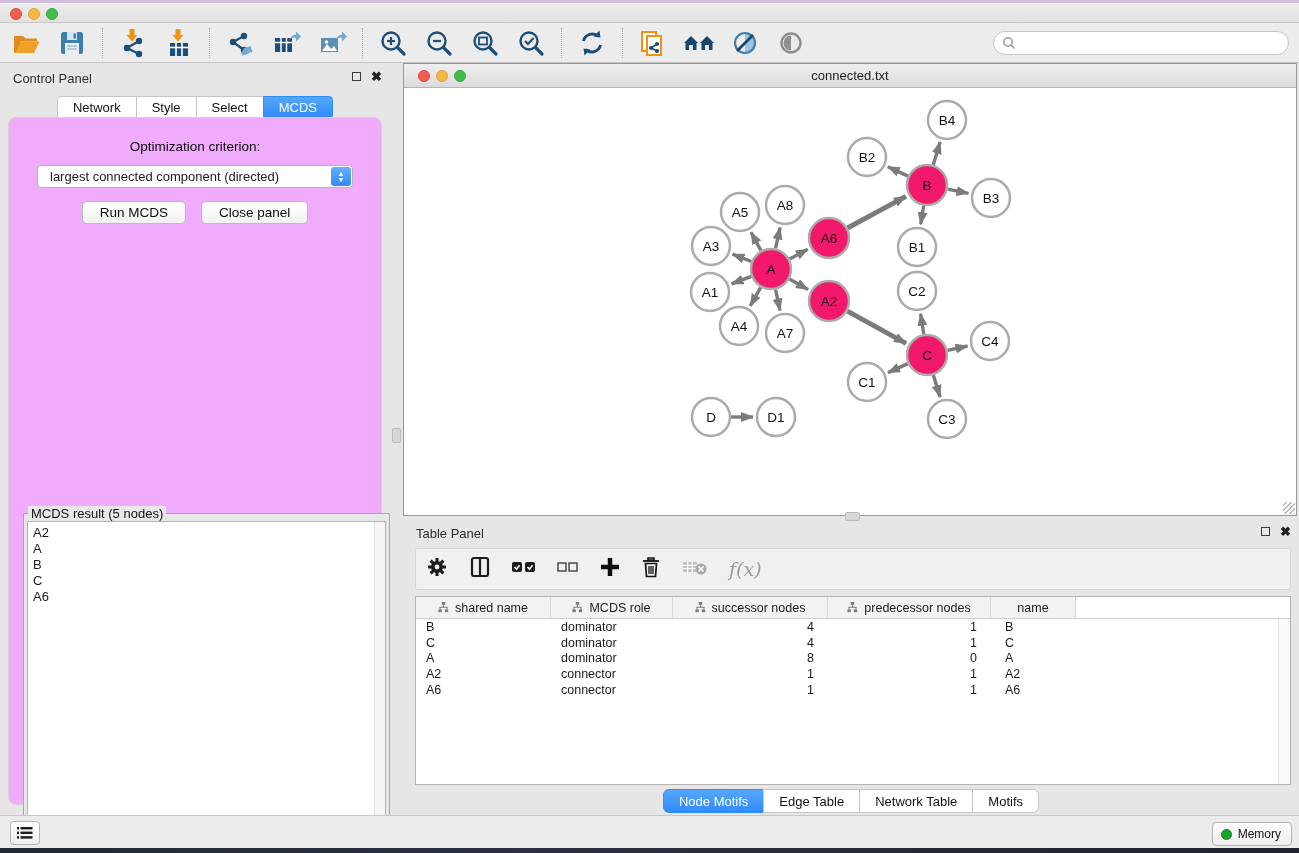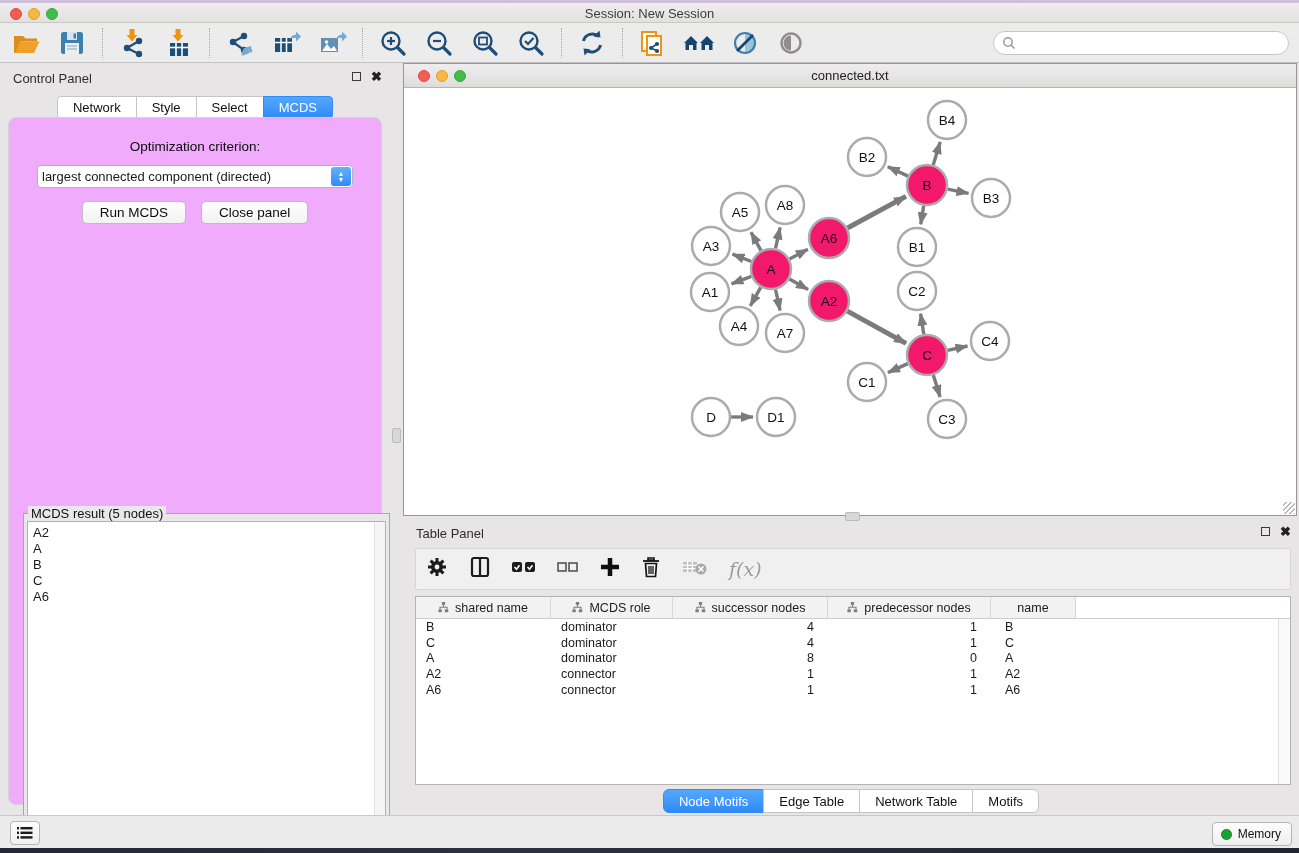--- a/index.html
+++ b/index.html
@@ -38,21 +38,21 @@
   .seg-tab { background:#fff; border:1px solid #c6c5c5; margin-left:-1px; font-size:13px;
     padding:3px 15px; color:#111; }
   .seg-tab:first-child { border-radius:4px 0 0 4px; margin-left:0; }
   .seg-tab:last-child { border-radius:0 4px 4px 0; }
   .seg-tab.active { background:linear-gradient(#55a7fd,#2f8bfa); border-color:#2f8bfa; color:#fff; }
 
   .cp-inner { position:absolute; left:8px; top:54px; width:374px; height:688px;
     background:#f0abfc; border:1px solid #d4d3d3; border-radius:8px; }
   .opt-label { margin-top:21px; text-align:center; font-size:13.5px; color:#0c0c0c; }
   .dropdown { position:relative; margin:11px auto 0; width:316px; height:23px; background:#fff;
-    border:1px solid #b4b3b3; border-radius:4px; font-size:13px; display:flex; align-items:center; padding-left:4px; }
+    border:1px solid #b4b3b3; border-radius:4px; font-size:13px; display:flex; align-items:center; padding-left:12px; }
   .dd-stepper { position:absolute; right:1px; top:1px; width:20px; height:19px; border-radius:3px;
     background:linear-gradient(#64b1fe,#2e8afa); display:flex; flex-direction:column; align-items:center; justify-content:center; }
   .dd-stepper span { color:#fff; font-size:7px; line-height:6px; }
   .btn-row { margin-top:13px; display:flex; justify-content:center; gap:15px; }
   .pbtn { background:linear-gradient(#ffffff,#f3f2f2); border:1px solid #bdbcbc; border-radius:5px;
     font-size:13.5px; padding:3px 17px; color:#0c0c0c; font-family:"Liberation Sans",sans-serif; }
 
   .result-group { position:absolute; left:14px; top:395px; width:367px; height:343px;
     border:1px solid #a8a7a7; background:#e9e8e8; }
   .result-legend { position:absolute; left:4px; top:-8px; background:#e9e8e8; padding:0 3px; font-size:13px; color:#111; }
@@ -108,21 +108,20 @@
     background:linear-gradient(90deg,#232836,#2c3040 40%,#20242f); }
 </style>
 </head>
 <body>
 
 <div class="desktop-strip-top"></div>
 <div class="titlebar">
   <span class="tl red"></span>
   <span class="tl yellow"></span>
   <span class="tl green"></span>
-  <div class="title">Session: New Session</div>
 </div>
 
 <div class="toolbar">
   <div class="tbtn">
     <svg width="30" height="30" viewBox="0 0 30 30">
         <path d="M3 8h9l2.5 2.5H26v3H10L5.5 25H3z" fill="#dd8d1d"></path>
         <path d="M4 25 L9.5 13.5 H28.5 L23 25z" fill="#eda02a"></path>
       </svg>
   </div>
   <div class="tbtn">

